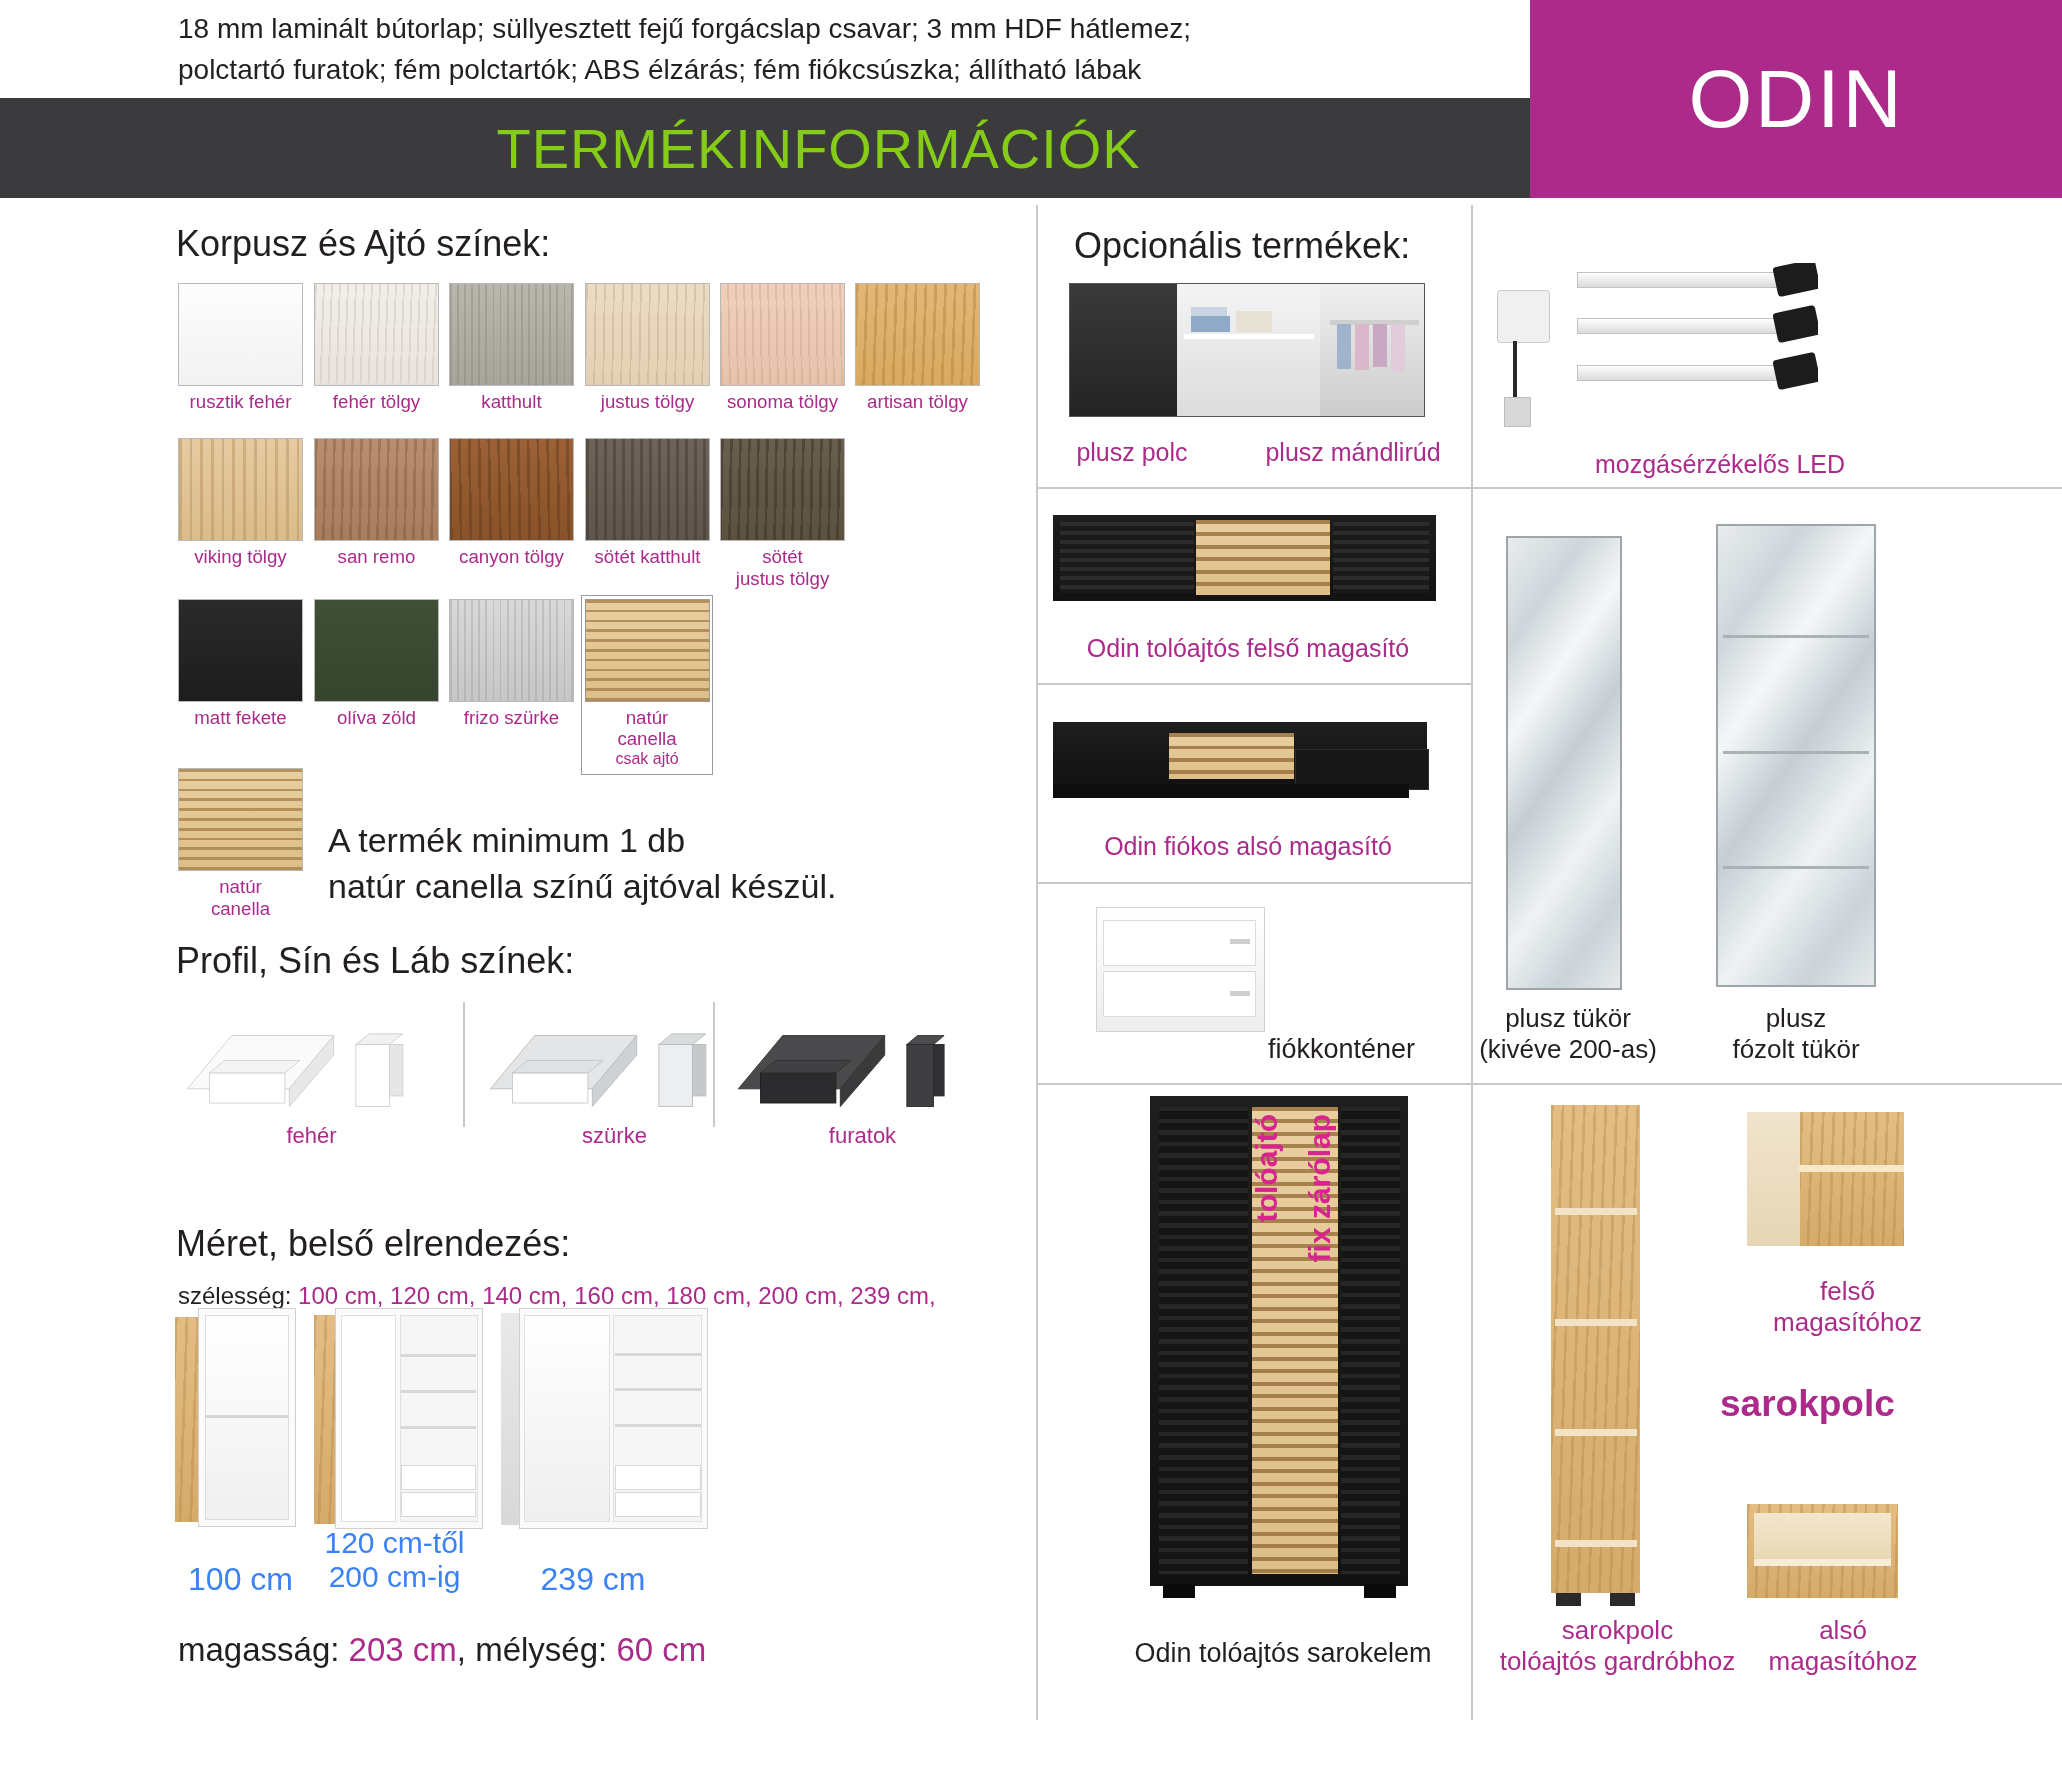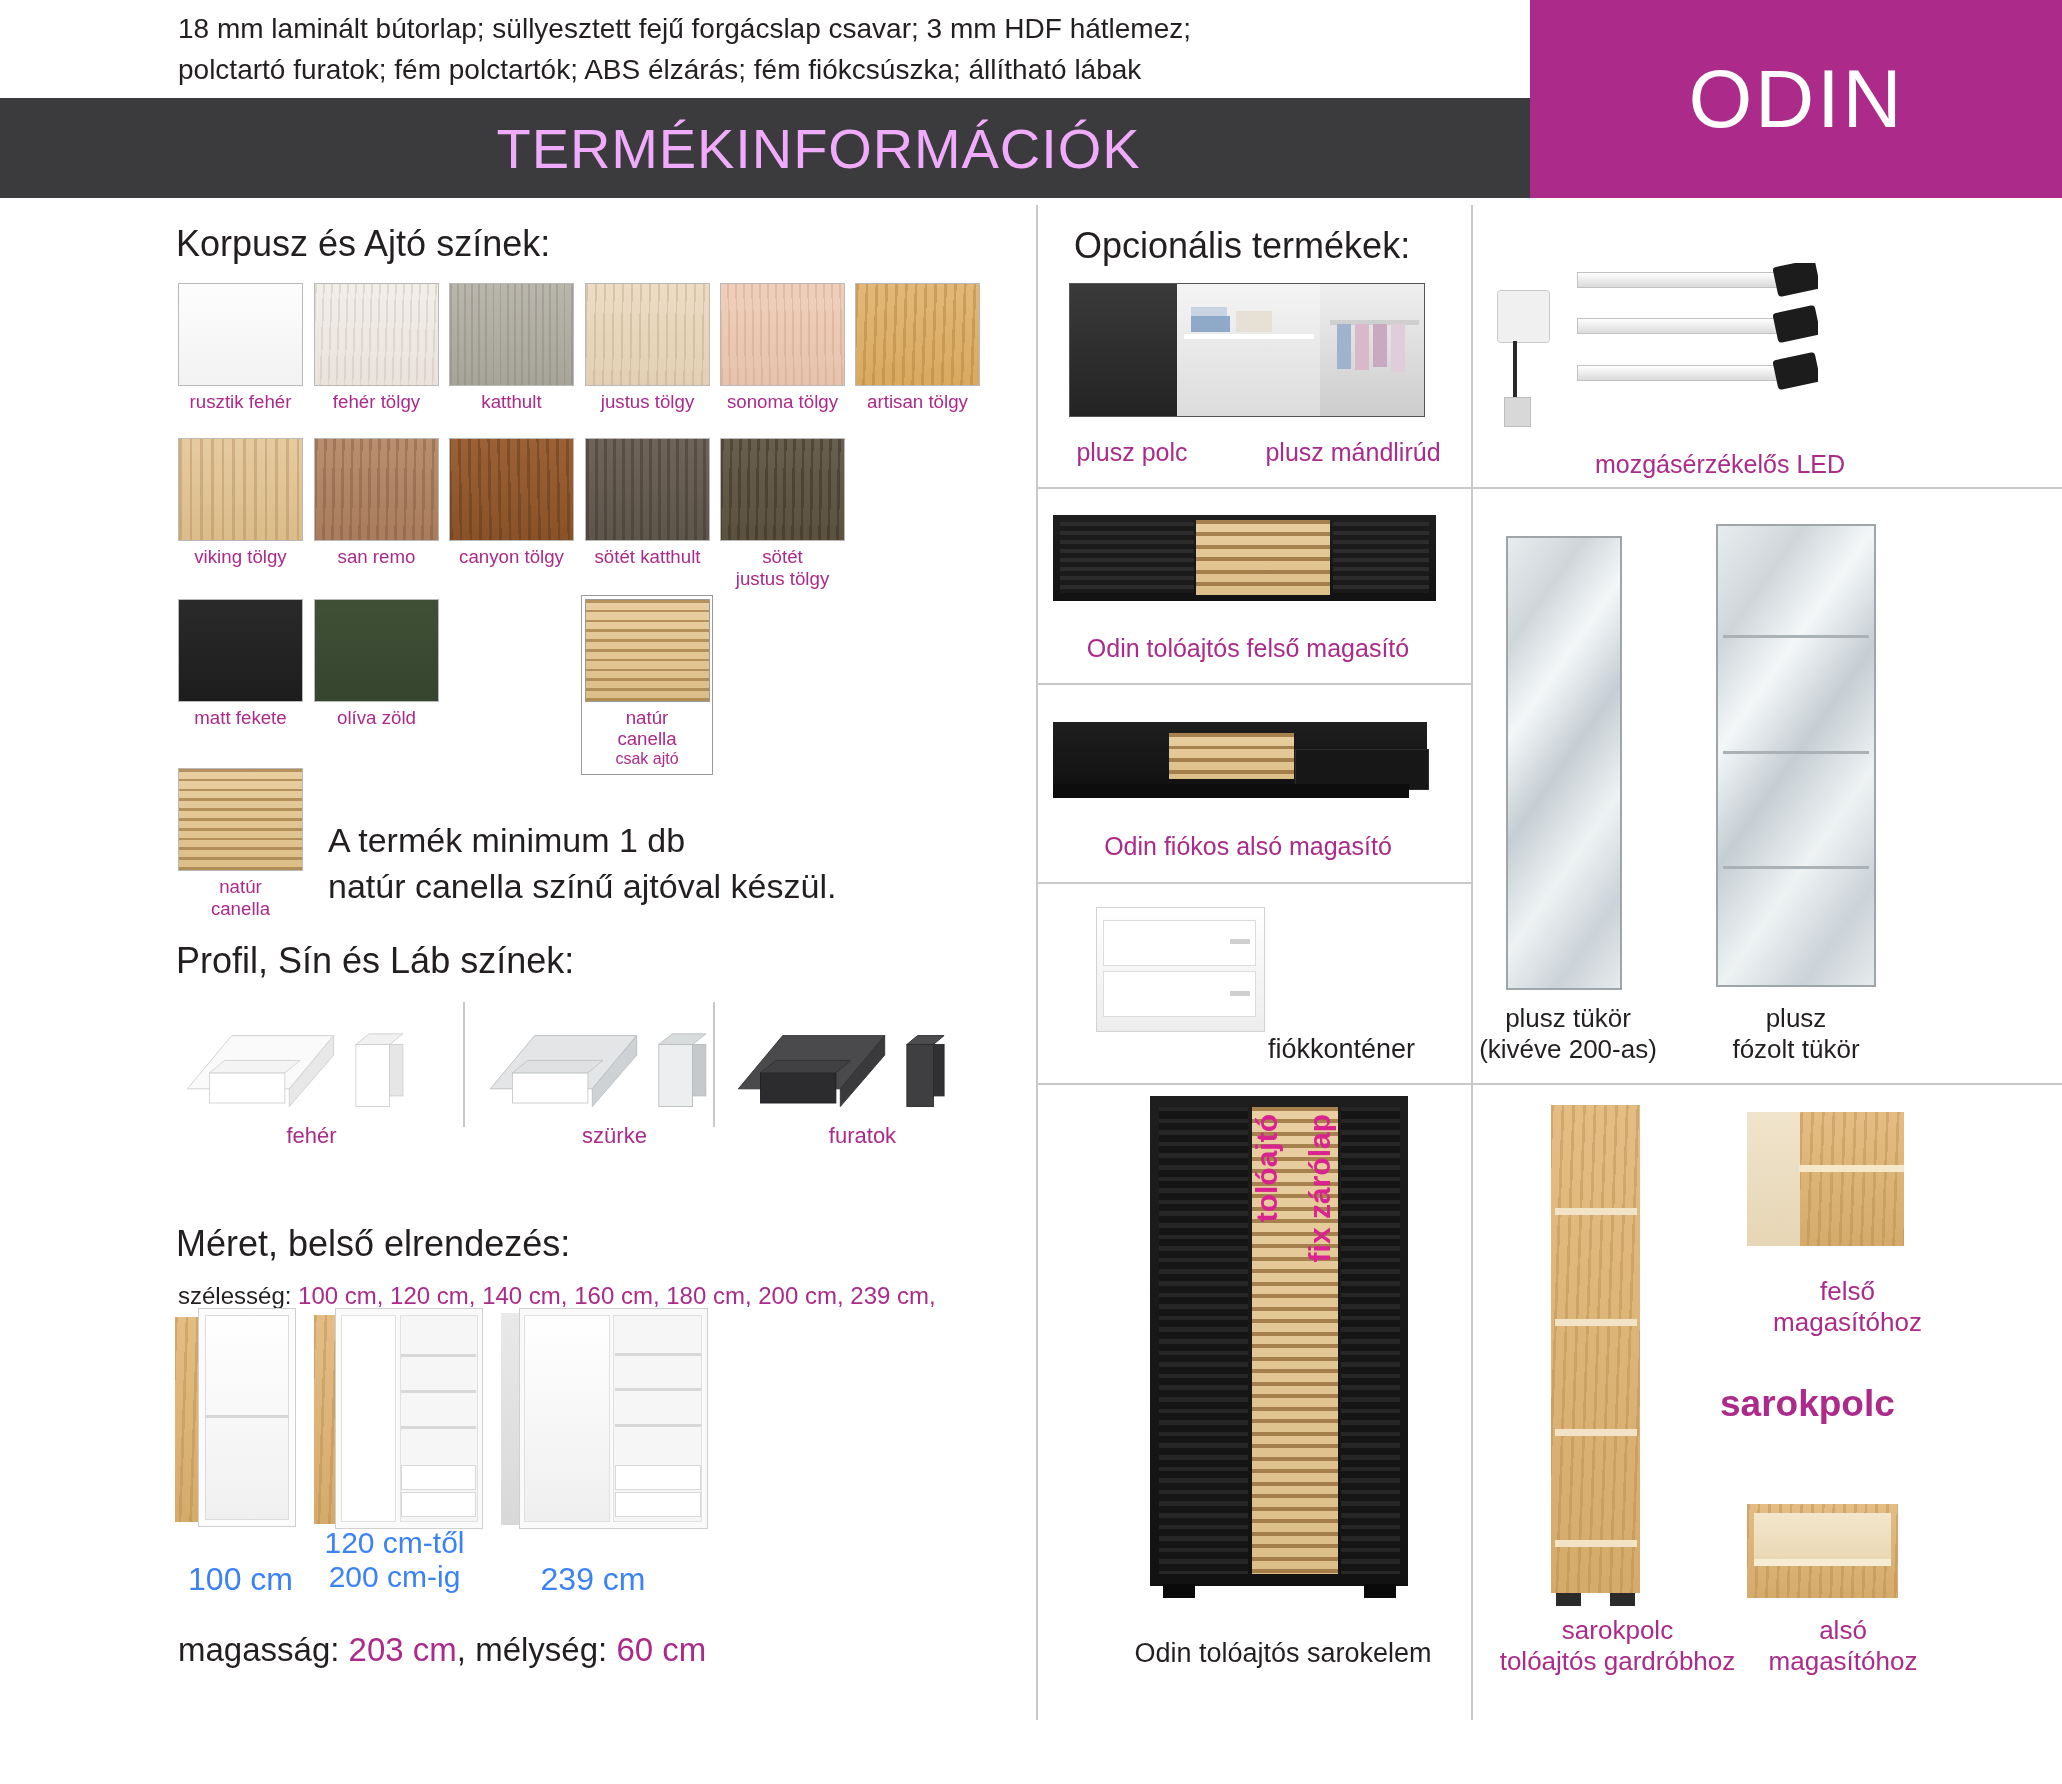--- a/index.html
+++ b/index.html
@@ -22,21 +22,21 @@
     padding: 9px 0 0 178px;
     font-size: 28px; line-height: 1.45; color:#231f20;
   }
   .hdr-title-bar {
     position:absolute; left:0; top:98px; width:1530px; height:100px;
     background:#3b3b3d;
   }
   .hdr-title-bar .t {
     position:absolute; left:0; top:0; width:1530px; height:100px;
     display:flex; align-items:center; justify-content:center;
-    color:#f0abfc; font-size:56px; letter-spacing:0.9px; font-weight:400;
+    color:#84cc16; font-size:56px; letter-spacing:0.9px; font-weight:400;
     padding-left: 107px;
   }
   .hdr-brand {
     position:absolute; left:1530px; top:0; width:533px; height:198px;
     background:#ab2a8a;
     display:flex; align-items:center; justify-content:center;
   }
   .hdr-brand span { color:#ffffff; font-size:82px; letter-spacing:2.7px; }
 
   
@@ -243,20 +243,24 @@
     </div>
   </div>
 
   <div class="sw" style="left:178px; top:599px;">
     <div class="chip tex-matt-fekete"></div>
     <div class="cap">matt fekete</div>
   </div>
   <div class="sw" style="left:314px; top:599px;">
     <div class="chip tex-oliva"></div>
     <div class="cap">olíva zöld</div>
+  </div>
+  <div class="sw" style="left:449px; top:599px;">
+    <div class="chip tex-frizo"></div>
+    <div class="cap">frizo szürke</div>
   </div>
   <div class="sw boxed" style="left:581px; top:595px;">
     <div class="chip tex-canella"></div>
     <div class="cap">
       <span>natúr</span><br>
       <span>canella</span>
       <small>csak ajtó</small>
     </div>
   </div>
 

